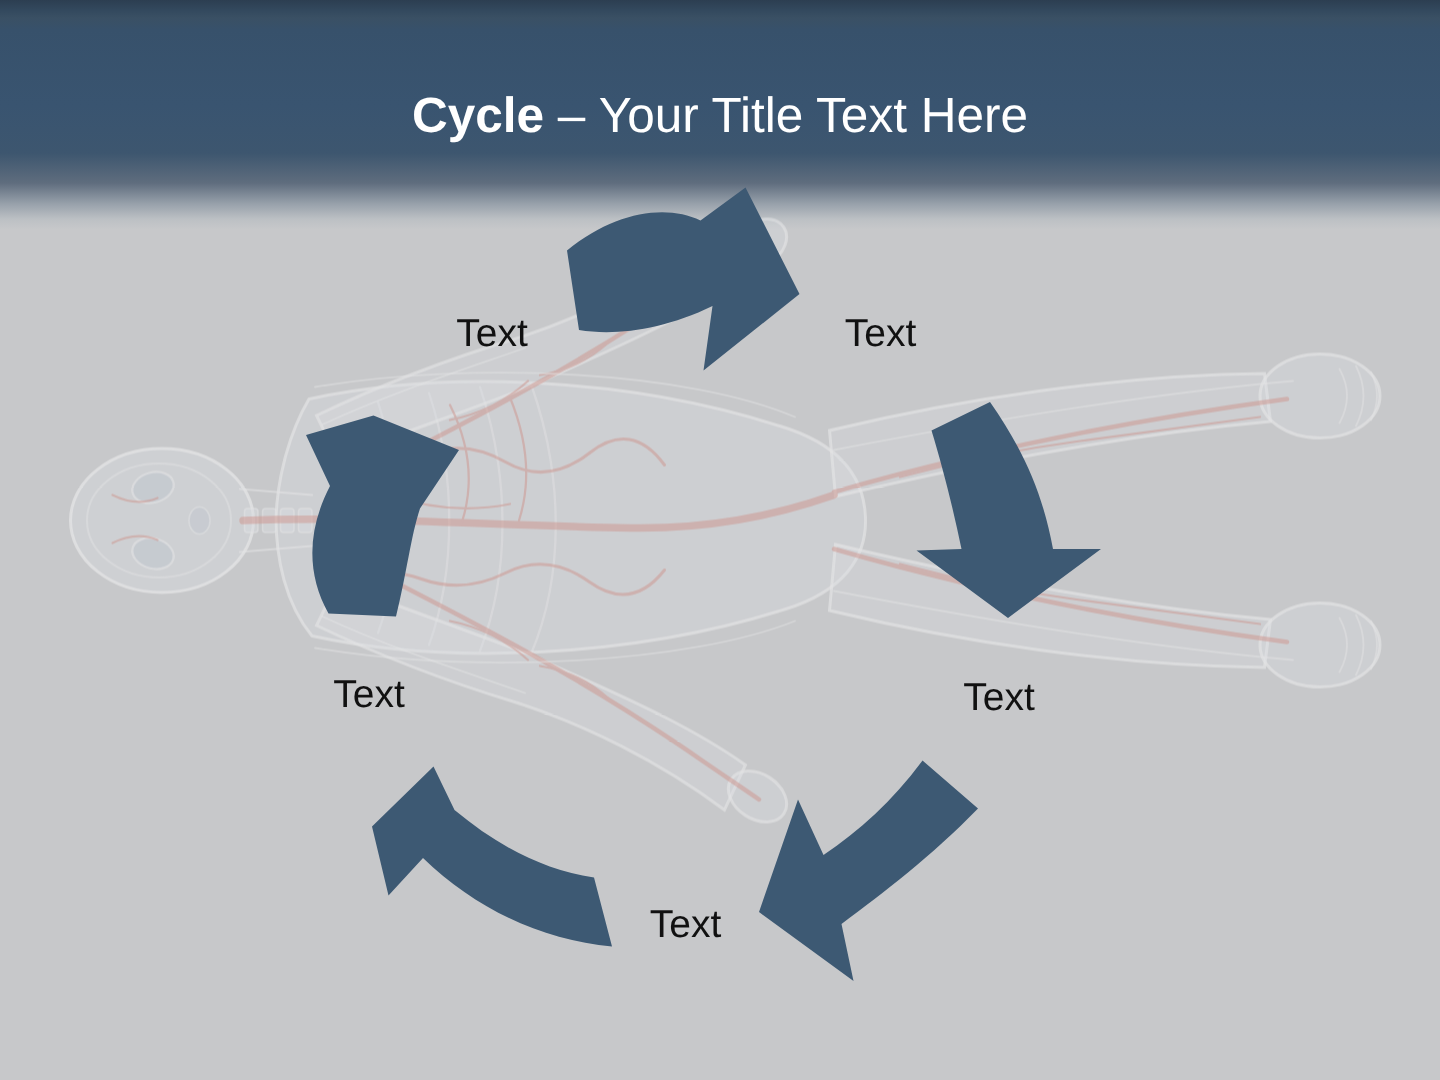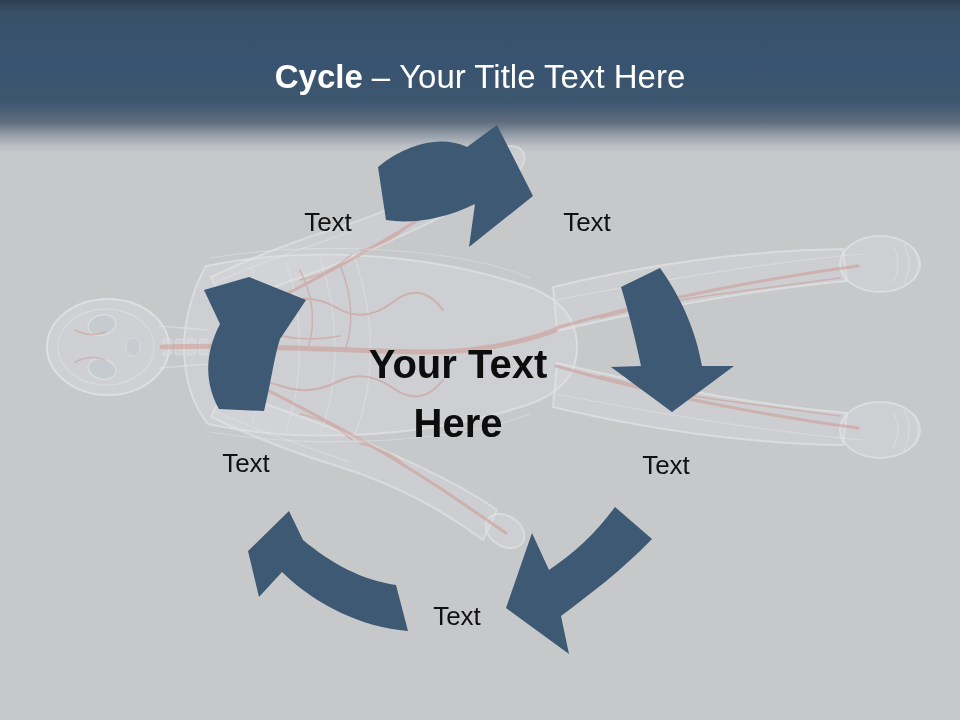--- a/index.html
+++ b/index.html
@@ -108,18 +108,14 @@
   <div class="title">
     <span class="t-pre">Cycle</span><span class="t-sep">–</span><span>Your Title Text Here</span>
   </div>
 
   <div class="lbl" style="left:328px;top:222px">Text</div>
   <div class="lbl" style="left:587px;top:222px">Text</div>
   <div class="lbl" style="left:666px;top:465px">Text</div>
   <div class="lbl" style="left:457px;top:616px">Text</div>
   <div class="lbl" style="left:246px;top:463px">Text</div>
 
-  <div class="center-lbl">
-    <div>Your Text</div>
-    <div>Here</div>
-  </div>
 
 </div>
 
 </body></html>

